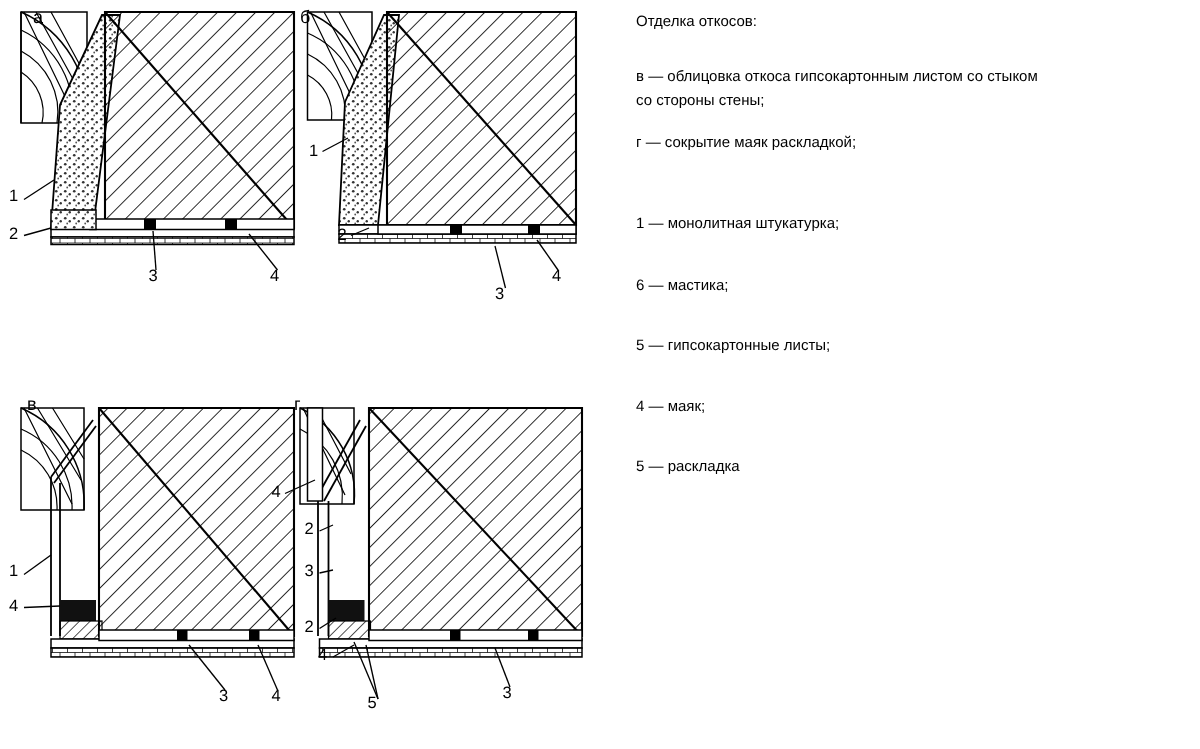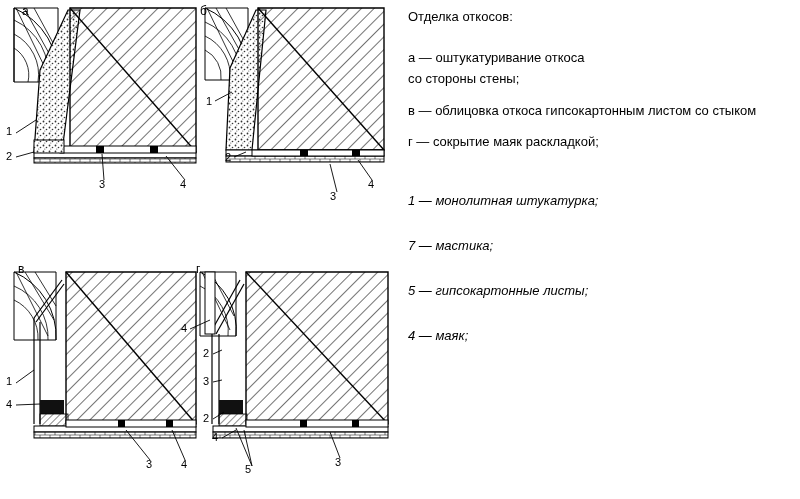--- a/index.html
+++ b/index.html
@@ -9,28 +9,28 @@
     font-family:"Liberation Sans", sans-serif;
     color:#000;
     overflow:hidden;
     position:relative;
   }
   .page{position:relative;width:800px;height:499px;}
 
   
   .legend{
     position:absolute;
-    left:408px; top:8px;
+    left:424px; top:8px;
     width:368px;
-    font-size:13px;
+    font-size:10px;
     line-height:1.45;
   }
   .legend .title{margin:0 0 22px 0;}
   .legend p{margin:0 0 13px 0;}
-  .legend .items{margin-top:40px;font-style:italic;}
+  .legend .items{margin-top:40px;}
   .legend .items p{margin:0 0 26px 0;}
   .panel-label{
     position:absolute;
     font-size:12px;
     font-weight:400;
   }
   .callout{
     position:absolute;
     font-size:11px;
   }
@@ -204,26 +204,26 @@
   <div class="callout" style="left:181px;top:322px;">4</div>
   <div class="callout" style="left:203px;top:347px;">2</div>
   <div class="callout" style="left:203px;top:375px;">3</div>
   <div class="callout" style="left:203px;top:412px;">2</div>
   <div class="callout" style="left:212px;top:431px;">4</div>
   <div class="callout" style="left:245px;top:463px;">5</div>
   <div class="callout" style="left:335px;top:456px;">3</div>
 
   <div class="legend">
     <p class="title">Отделка откосов:</p>
-    <p>а — оштукатуривание откоса</p>
+    <p>в — облицовка откоса гипсокартонным листом со стыком</p>
     <p style="margin-top:-11px;">со стороны стены;</p>
-    <p>в — облицовка откоса гипсокартонным листом со стыком</p>
     <p>г — сокрытие маяк раскладкой;</p>
 
     <div class="items">
       <p>1 — монолитная штукатурка;</p>
-      <p>7 — мастика;</p>
+      <p>6 — мастика;</p>
       <p>5 — гипсокартонные листы;</p>
       <p>4 — маяк;</p>
+      <p>5 — раскладка</p>
     </div>
   </div>
 
 </div>
 
 </body></html>

